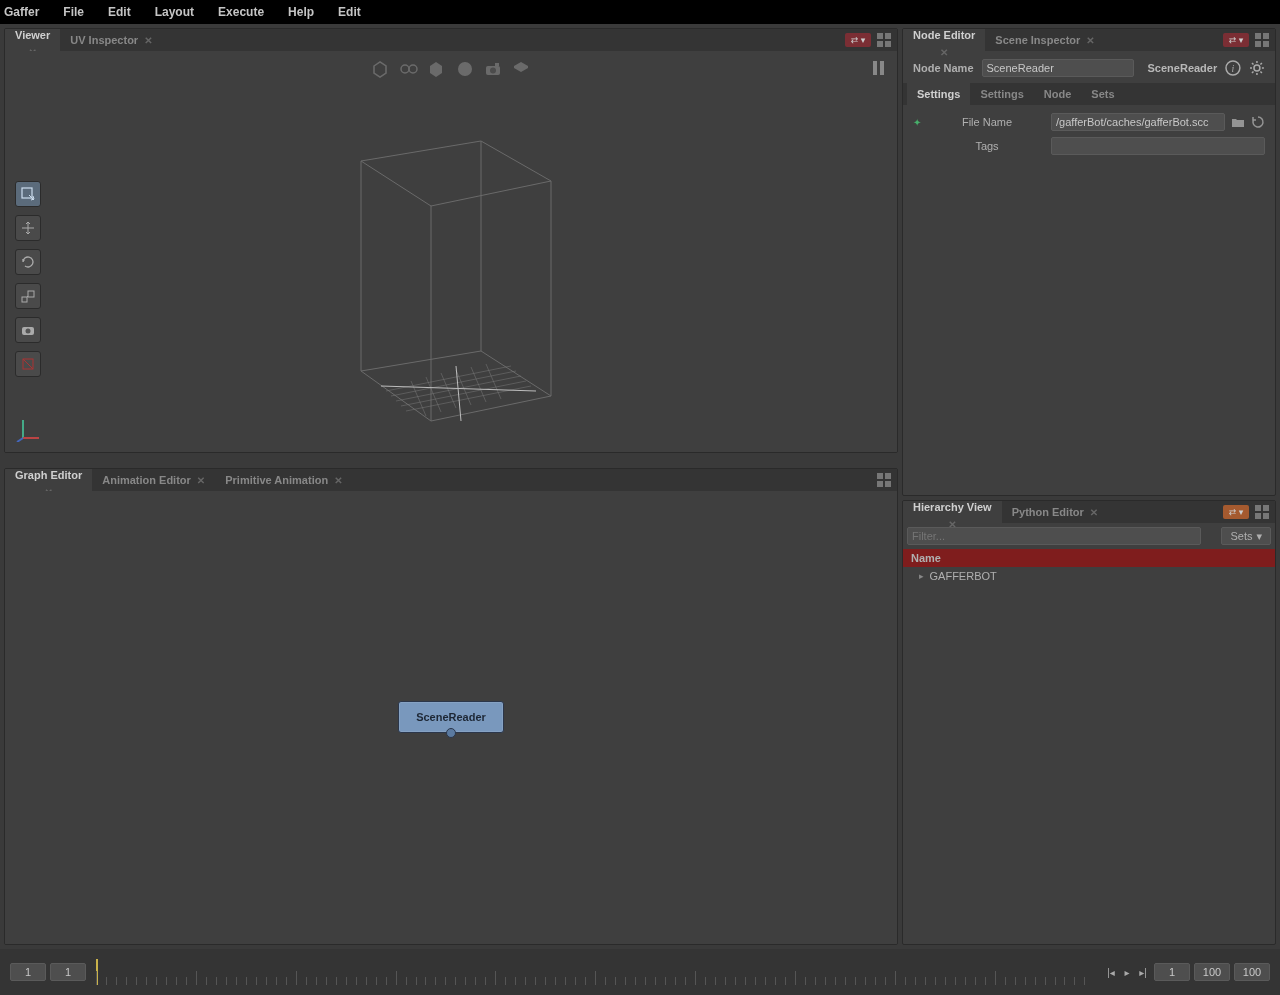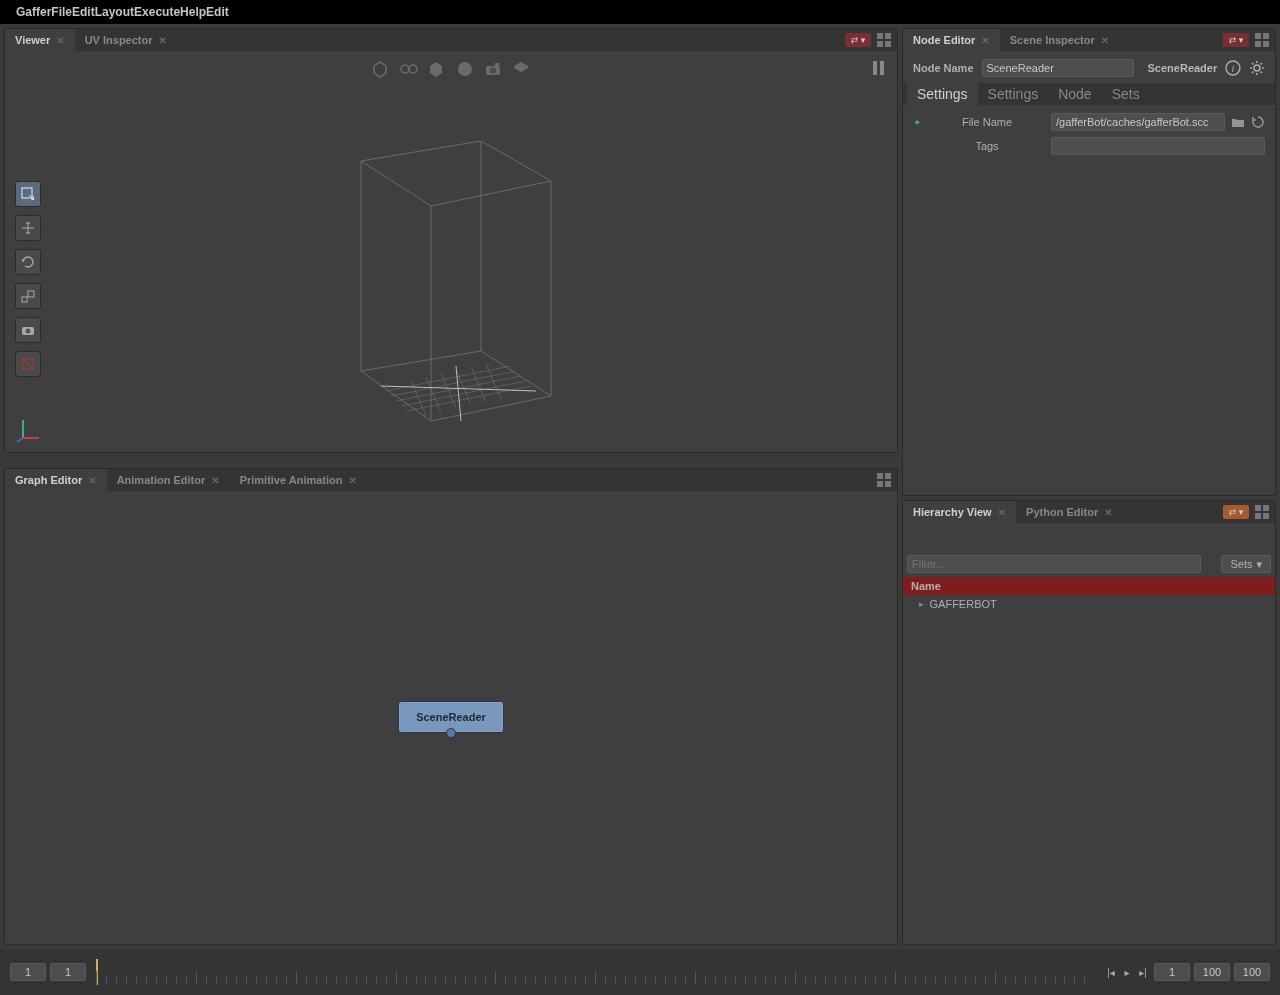--- a/index.html
+++ b/index.html
@@ -13,21 +13,22 @@
     overflow: hidden;
     user-select: none;
   }
 
   
   .menubar {
     display: flex;
     align-items: center;
     height: 24px;
     background: #000;
-    padding-left: 16px;
+    padding-left: 4px;
+    gap: 24px;
     font-weight: bold;
     font-size: 12px;
     color: #c5c5c5;
   }
   .menubar div { cursor: pointer; }
 
   
   .main-area {
     position: absolute;
     top: 24px; left: 0; right: 0; bottom: 46px;
@@ -59,21 +60,21 @@
     display: flex;
     align-items: center;
     gap: 6px;
     padding: 0 10px;
     height: 100%;
     color: #888;
     font-weight: bold;
     font-size: 11px;
     cursor: pointer;
   }
-  .tab.active { background: #3f3f3f; color: #d0d0d0; }
+  .tab.active { background: #3f3f3f; color: #d0d0d0; flex-direction: column; }
   .tab-close { font-size: 10px; color: #666; }
   .tab-spacer { flex: 1; }
   .pin-badge {
     width: 26px; height: 14px;
     background: #7b2e34;
     border-radius: 2px;
     margin-right: 4px;
     display:flex;align-items:center;justify-content:center;
     font-size:9px;color:#ccc;
   }
@@ -160,34 +161,34 @@
     font-weight:bold; color:#b8b8b8; margin-left:6px;
   }
   .info-icon, .gear-icon { width:16px;height:16px; cursor:pointer; }
 
   .ne-tabs {
     display:flex; height:22px; background:#343434;
     margin:4px -10px 8px; padding-left:4px;
   }
   .ne-tab {
     padding:0 10px; display:flex;align-items:center;
-    font-size:14px; font-weight:normal; color:#888; cursor:pointer;
+    font-size:11px; font-weight:bold; color:#888; cursor:pointer;
   }
   .ne-tab.active { background:#3f3f3f; color:#d0d0d0; }
 
   .ne-field-row { display:flex; align-items:center; gap:6px; margin-bottom:6px; }
   .ne-star { color:#47b06b; font-size:10px; width:10px; }
   .ne-field-label { text-align:center; width:116px; font-size:11px; }
   .ne-field-input { flex:1; }
   .folder-icon,.reload-icon { width:14px;height:14px; cursor:pointer; opacity:.8;}
 
   
   .hier-body { flex:1; display:flex; flex-direction:column; }
   .hier-filter {
-    display:flex; gap:20px; padding:4px;margin-top:28px;
+    display:flex; gap:20px; padding:4px;
   }
   .filter-input { flex:1; }
   .sets-btn {
     background:#4e4e4e;border:1px solid #5a5a5a;
     padding:0 8px; height:18px; display:flex;align-items:center;gap:4px;
     font-size:11px; cursor:pointer; border-radius:2px;
   }
   .hier-header {
     background:#7f1d1d; height:18px;
     padding:0 8px; display:flex;align-items:center;

